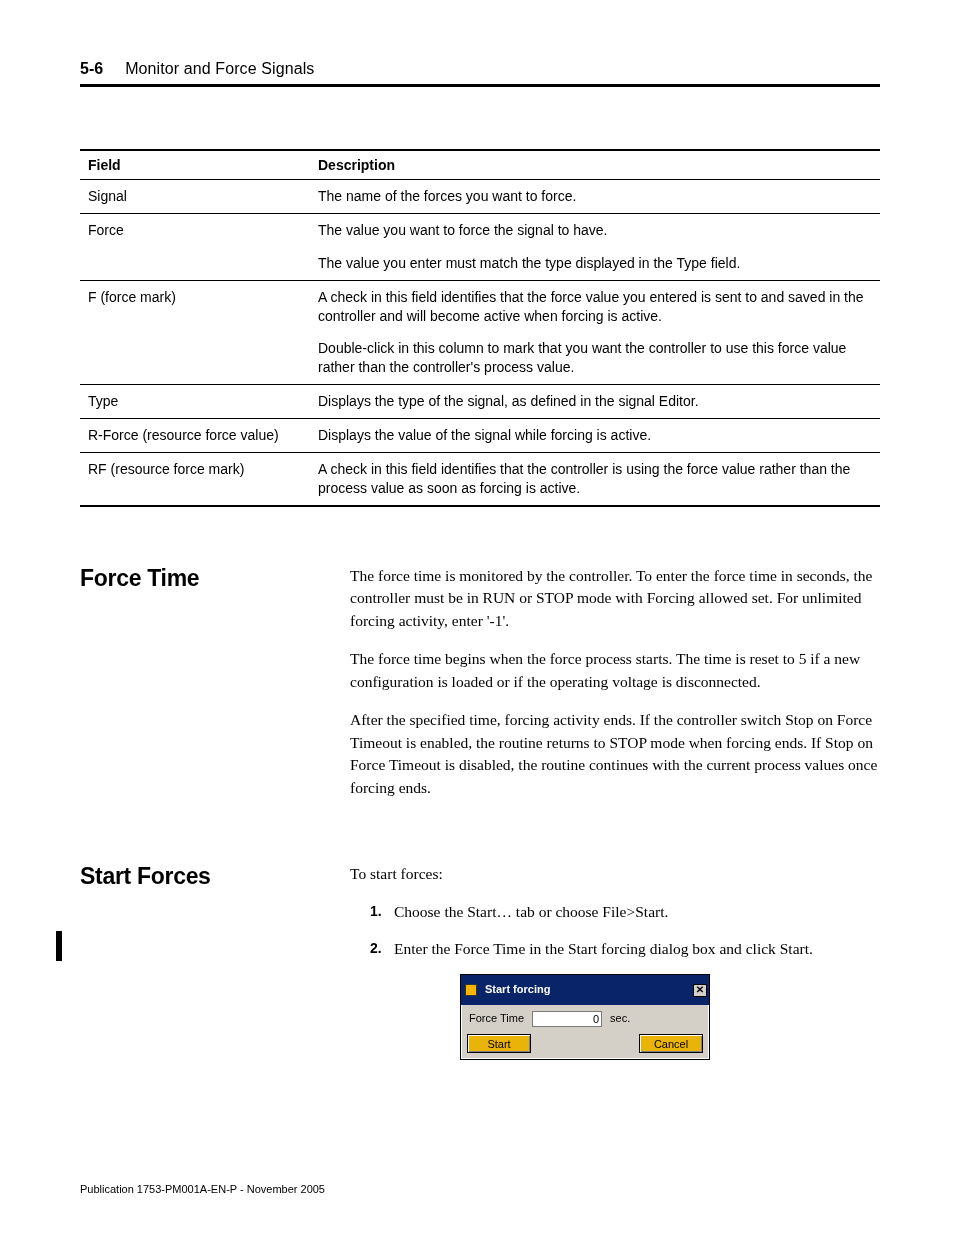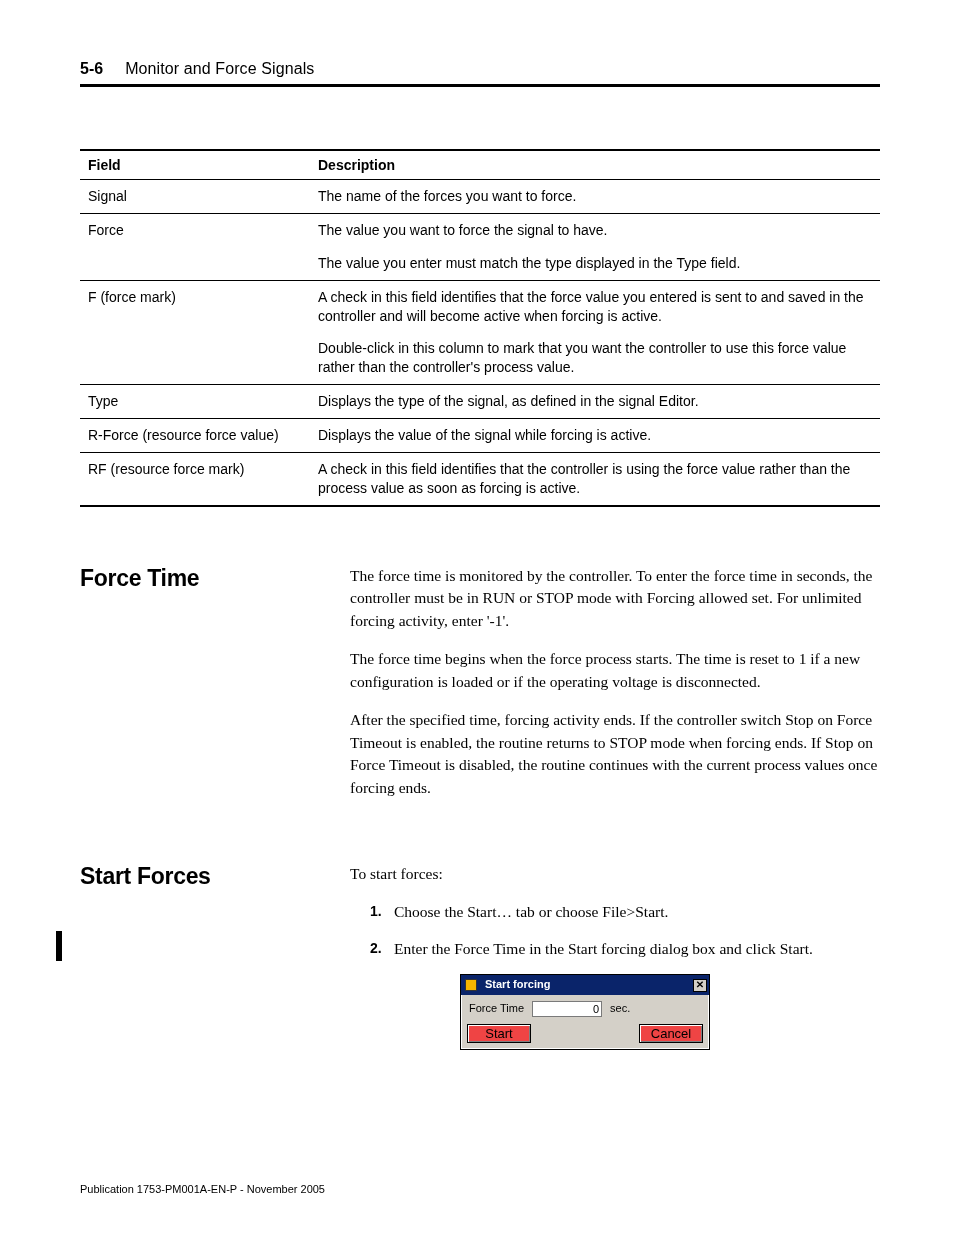--- a/index.html
+++ b/index.html
@@ -83,43 +83,43 @@
     background: #d4d0c8;
     border: 1px solid #000;
     box-shadow: 0 0 0 1px #fff inset;
     font-family: Tahoma, Arial, sans-serif;
     font-size: 11px;
   }
   .dlg .titlebar {
     background: linear-gradient(#0a246a, #a6caf0);
     background: #0a246a;
     color: #fff;
-    height: 20px;
+    height: 30px;
     display: flex; align-items: center; justify-content: space-between;
     padding: 0 2px 0 4px;
     font-weight: 700;
   }
   .dlg .titlebar .ticon {
     width: 12px; height: 12px; background: #f7b500; display: inline-block; margin-right: 4px; border: 1px solid #333;
   }
   .dlg .titlebar .ttxt { display:flex; align-items:center; gap:4px; }
   .dlg .titlebar .closebtn {
     width: 14px; height: 13px; background: #d4d0c8; border: 1px solid #000; color:#000;
     display:flex; align-items:center; justify-content:center; font-size: 10px; line-height: 1; font-weight:700;
   }
   .dlg .client { padding: 6px 8px 3px 8px; display:flex; align-items:center; gap: 8px; }
   .dlg .client .lbl { }
   .dlg .client input.ft {
     width: 70px; height: 16px; border: 1px solid #7a7a7a; background:#fff; font-size: 11px; text-align: right; padding-right:2px;
   }
   .dlg .btnbar { display:flex; justify-content: space-between; padding: 4px 6px 6px 6px; }
   .dlg button.osbtn {
     width: 64px; height: 19px;
-    background: #ef4444; border: 1px solid #000;
-    font-family: Tahoma, Arial, sans-serif; font-size: 13px;
+    background: #eab308; border: 1px solid #000;
+    font-family: Tahoma, Arial, sans-serif; font-size: 11px;
     box-shadow: inset 1px 1px 0 #fff, inset -1px -1px 0 #808080;
   }
   .dlg button.osbtn.default { border: 1px dotted #000; outline: 1px solid #000; outline-offset: -1px; }
 
   
   .change-bar {
     position: absolute;
     left: 56px;
     width: 6px;
     background: #000;
@@ -185,21 +185,21 @@
         <td>RF (resource force mark)</td>
         <td>A check in this field identifies that the controller is using the force value rather than the process value as soon as forcing is active.</td>
       </tr>
     </tbody>
   </table>
 
   <div class="sec">
     <h2>Force Time</h2>
     <div class="body">
       <p>The force time is monitored by the controller. To enter the force time in seconds, the controller must be in RUN or STOP mode with Forcing allowed set. For unlimited forcing activity, enter '-1'.</p>
-      <p>The force time begins when the force process starts. The time is reset to 1 if a new configuration is loaded or if the operating voltage is disconnected.</p>
+      <p>The force time begins when the force process starts. The time is reset to 5 if a new configuration is loaded or if the operating voltage is disconnected.</p>
       <p>After the specified time, forcing activity ends. If the controller switch Stop on Force Timeout is enabled, the routine returns to STOP mode when forcing ends. If Stop on Force Timeout is disabled, the routine continues with the current process values once forcing ends.</p>
     </div>
   </div>
 
   <div class="sec" style="margin-top:48px;">
     <h2>Start Forces</h2>
     <div class="body">
       <p>To start forces:</p>
       <ol class="steps">
         <li>

